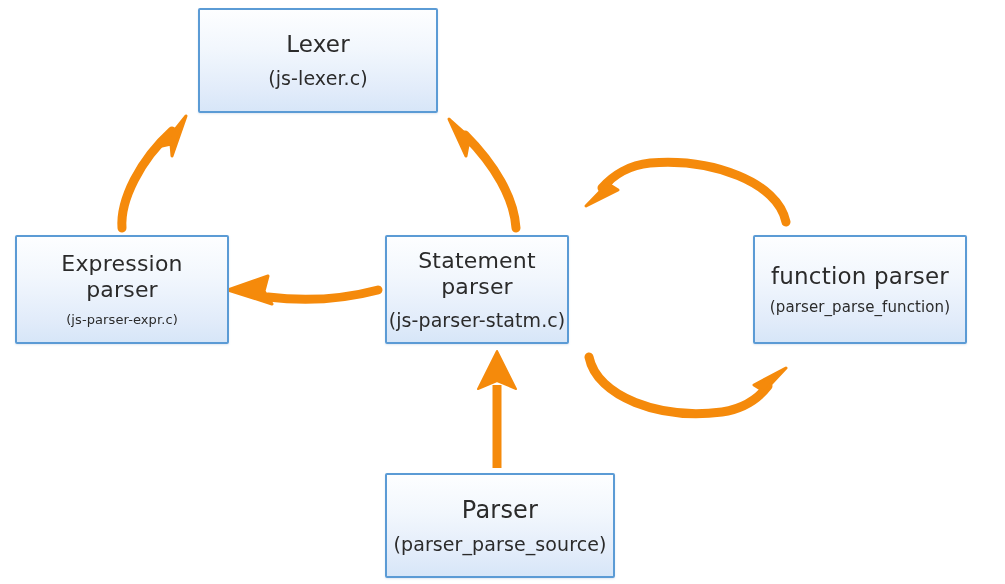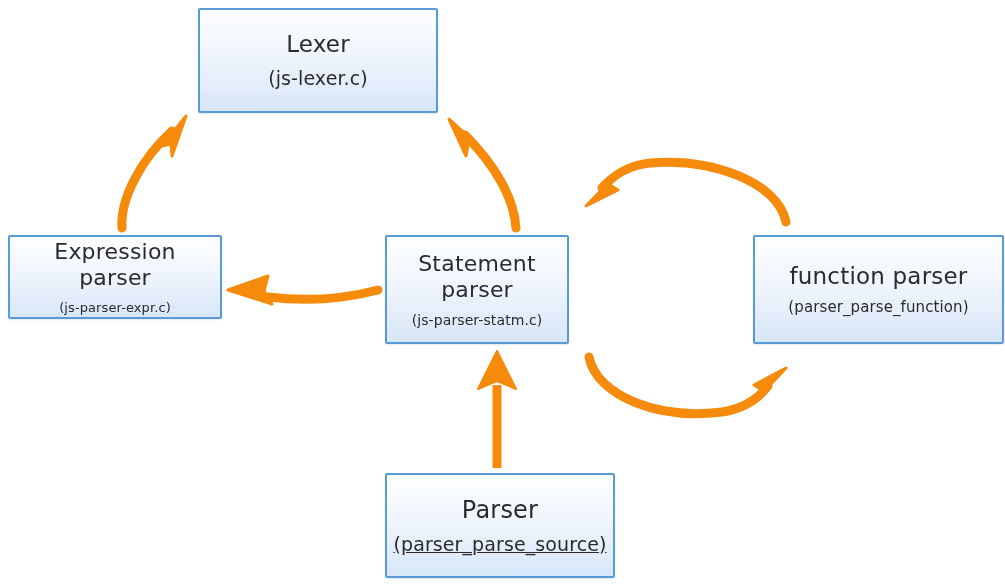--- a/index.html
+++ b/index.html
@@ -49,33 +49,33 @@
   }
   .node-sub {
     font-size: 19px;
     letter-spacing: 0.1px;
     margin-top: 9px;
     text-align: right;
   }
 
   
   #node-lexer        { left: 198px; top:   8px; width: 240px; height: 105px; }
-  #node-expression   { left:   8px; top: 235px; width: 214px; height: 84px; }
+  #node-expression   { left:   15px; top: 235px; width: 214px; height: 109px; }
   #node-statement    { left: 385px; top: 235px; width: 184px; height: 109px; }
-  #node-function     { left: 753px; top: 235px; width: 251px; height: 109px; }
+  #node-function     { left: 753px; top: 235px; width: 214px; height: 109px; }
   #node-parser       { left: 385px; top: 473px; width: 230px; height: 105px; }
 
   #node-function .node-title { font-size: 23px; }
   #node-function .node-sub   { font-size: 15px; }
   #node-expression .node-title { font-size: 22px; }
   #node-expression .node-sub   { font-size: 13px; }
   #node-statement .node-title { font-size: 22px; }
-  #node-statement .node-sub   { font-size: 14px; }
+  #node-statement .node-sub   { font-size: 19px; }
   #node-parser .node-title { font-size: 24px; }
-  #node-parser .node-sub   { font-size: 19px; text-decoration: underline; }
+  #node-parser .node-sub   { font-size: 19px; }
 </style>
 </head>
 <body>
 
 <div id="diagram-canvas">
 
   <svg id="arrow-layer" viewBox="0 0 1005 584" width="1005" height="584" xmlns="http://www.w3.org/2000/svg">
 
     <g>
       <path d="M 122,228 C 120,200 140,160 172,131" fill="none" stroke="#f58a0b" stroke-width="9" stroke-linecap="round"></path>

